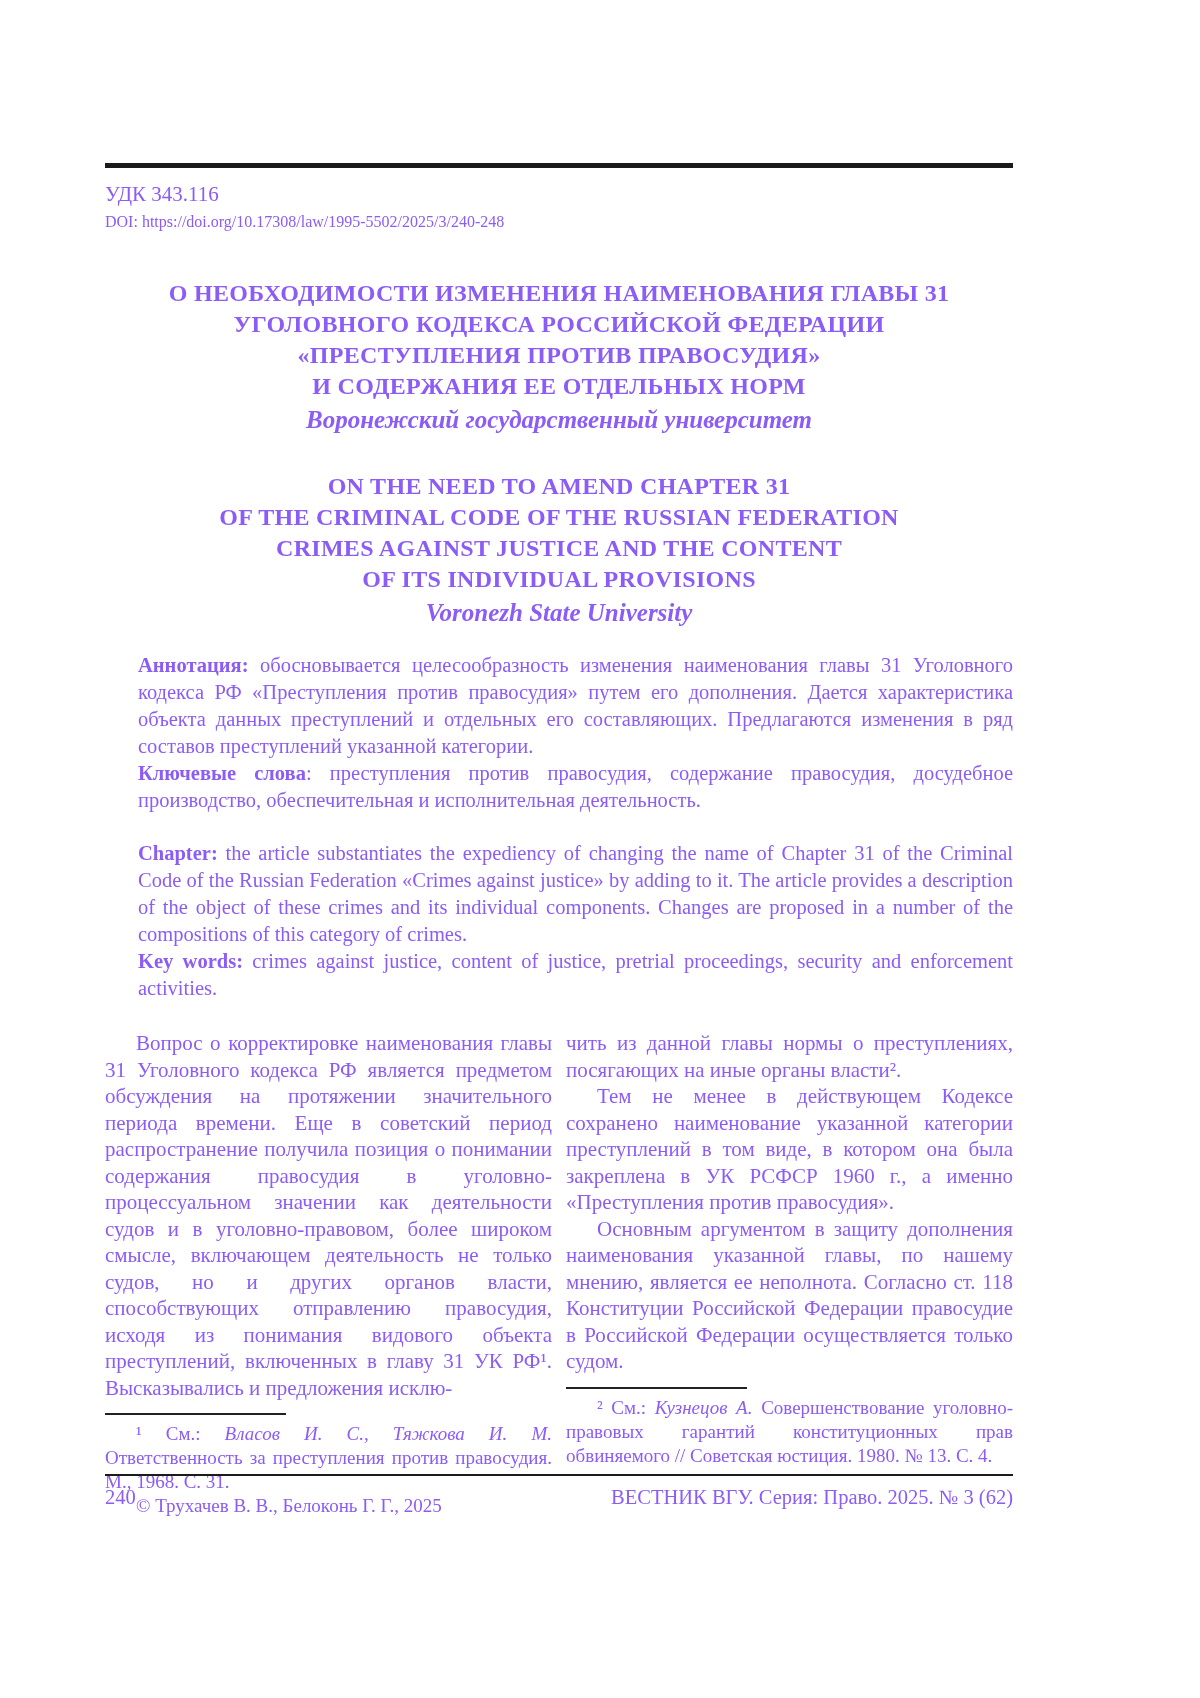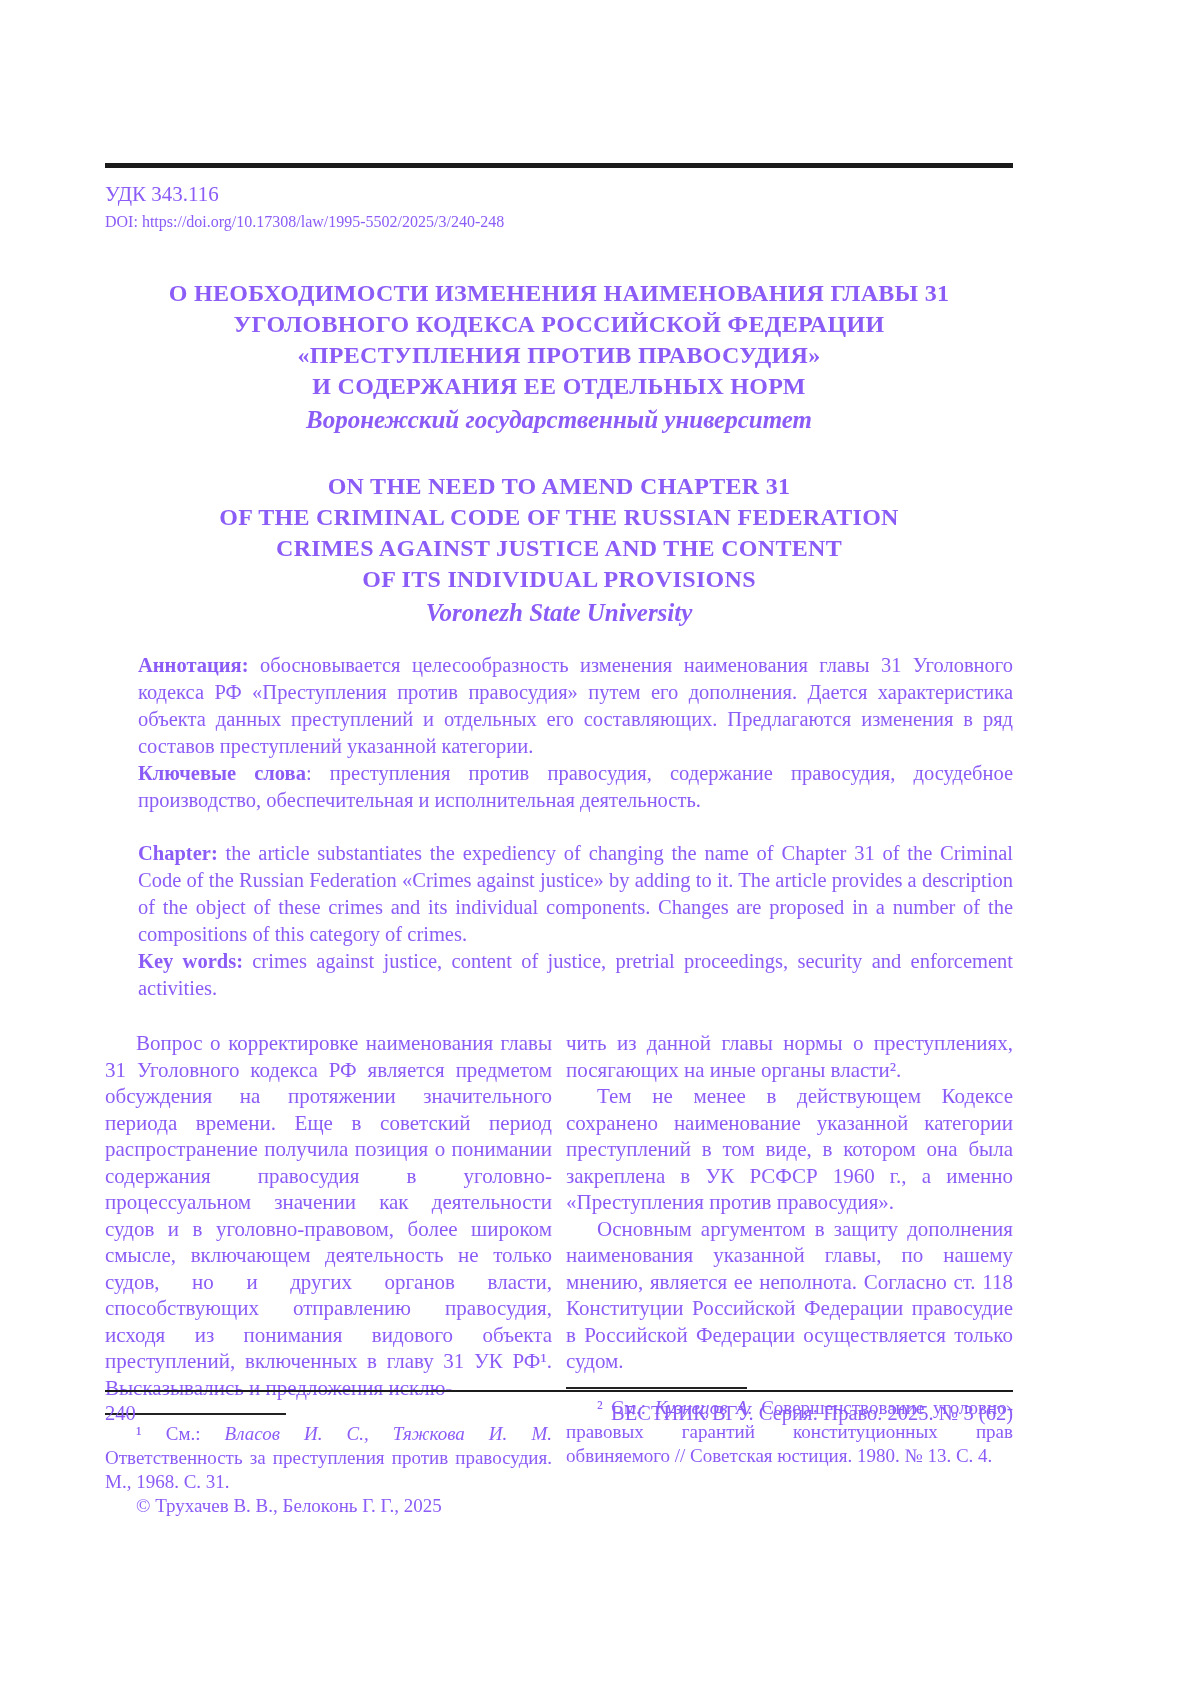--- a/index.html
+++ b/index.html
@@ -82,21 +82,21 @@
   .footnotes p.fn {
     margin: 0;
     font-size: 19px;
     line-height: 24px;
     text-align: justify;
     text-indent: 31px;
   }
   .footer {
     position: absolute;
     left: 105px;
-    top: 1390px;
+    top: 1474px;
     width: 908px;
   }
   .footer-rule { height: 2px; background: #1b1b1b; }
   .footer-row {
     display: flex;
     justify-content: space-between;
     margin-top: 8px;
     font-size: 20.5px;
     line-height: 26px;
   }

